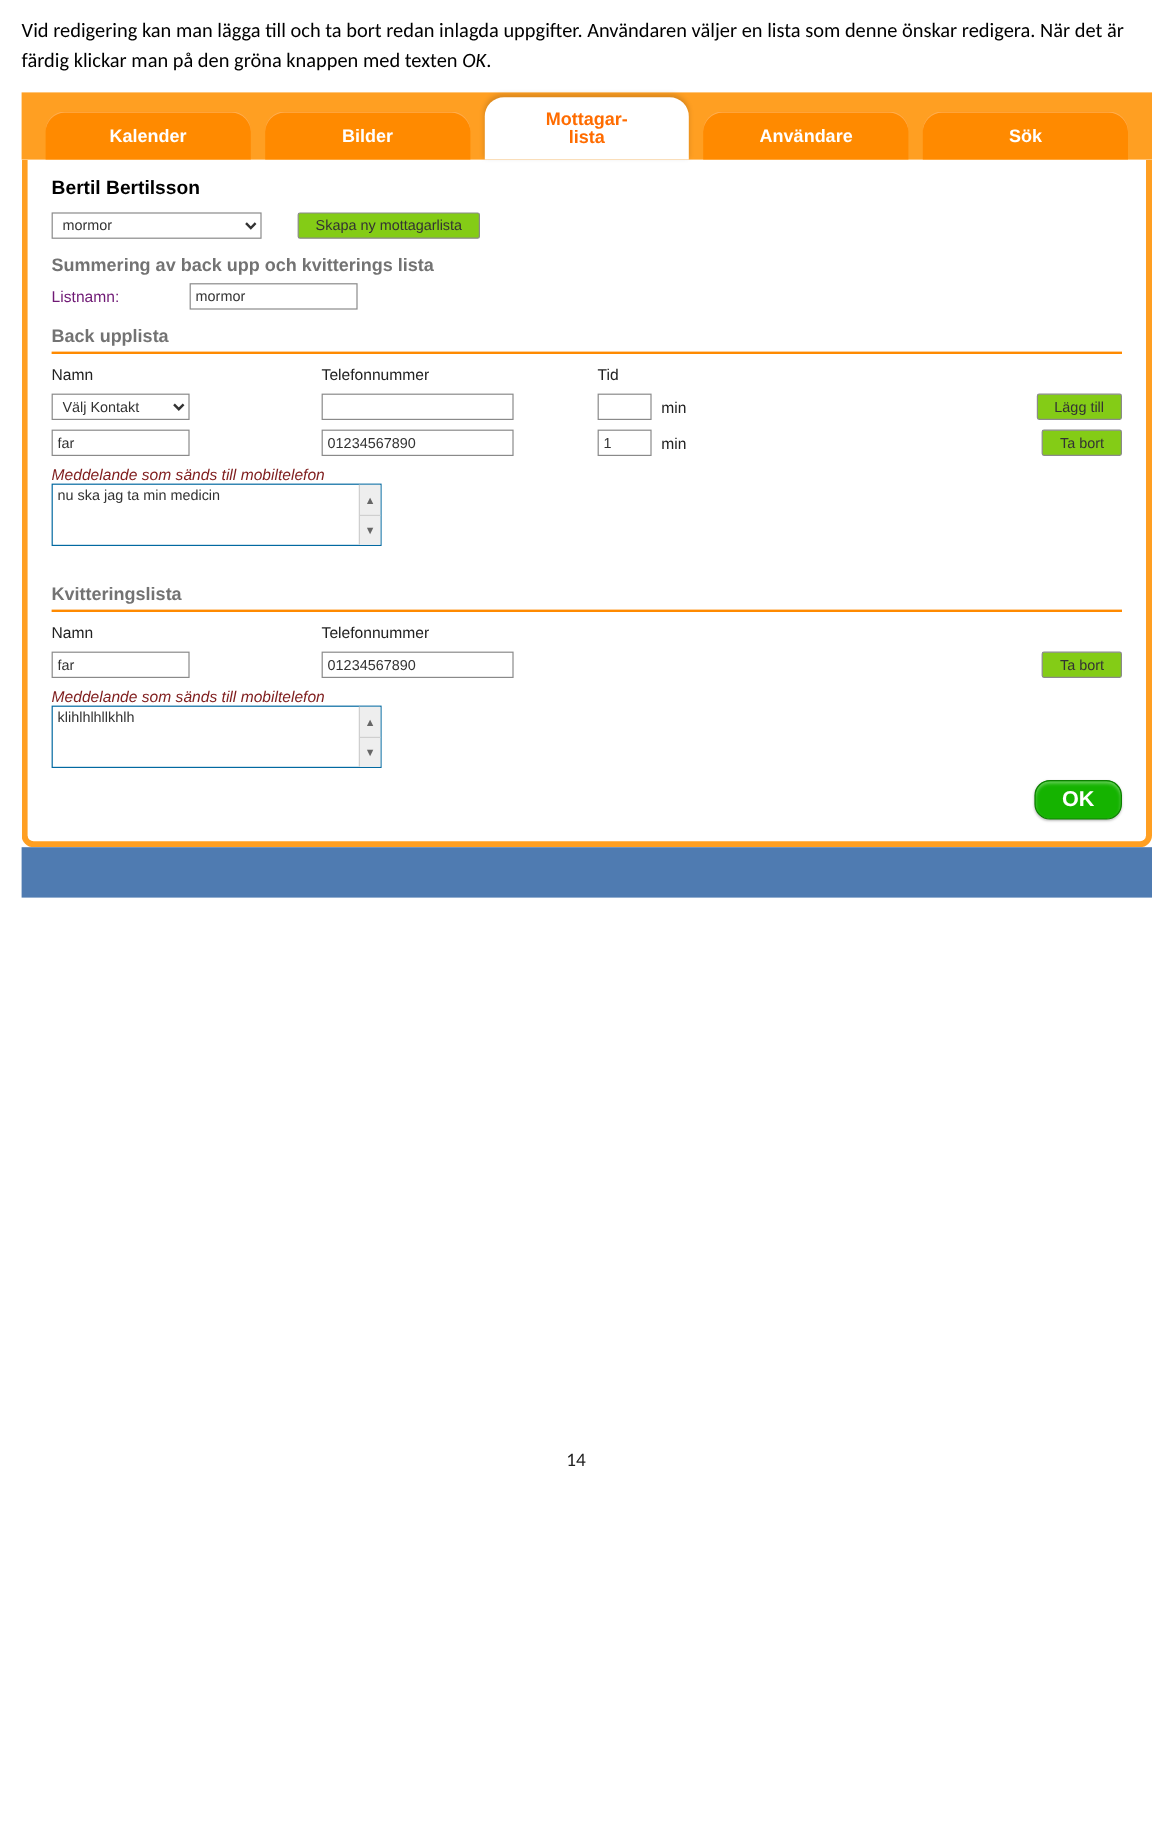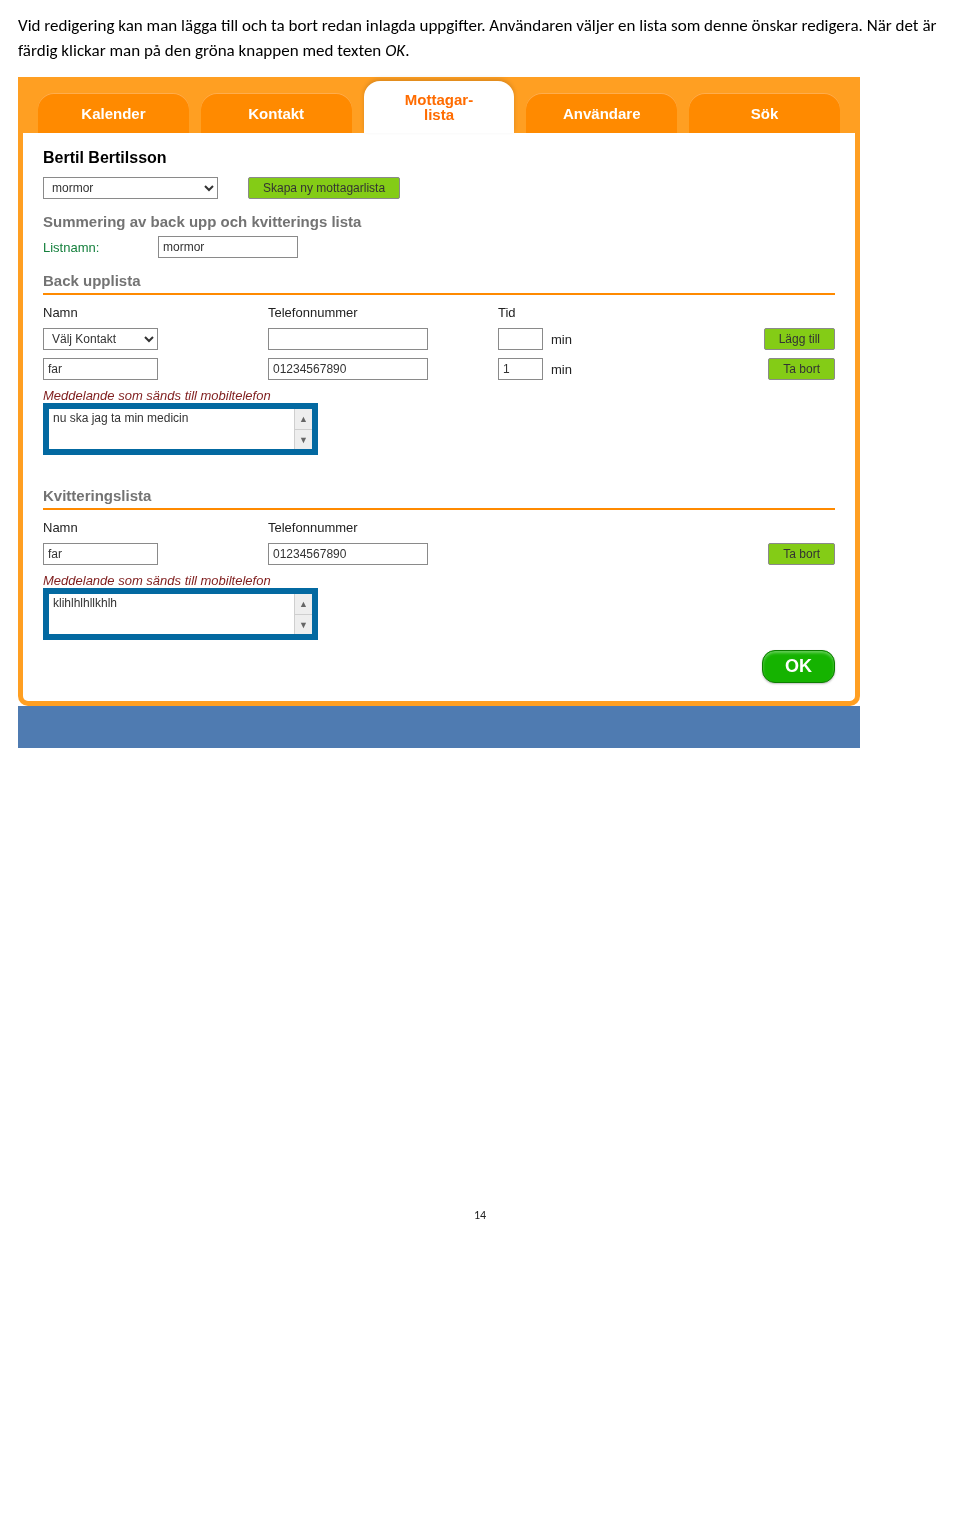--- a/index.html
+++ b/index.html
@@ -8,21 +8,21 @@
     font-family: Calibri, Arial, sans-serif;
     font-size: 16px;
     color: #222;
     background: #fff;
     width: 960px;
   }
   .page { padding: 14px 18px 0 18px; }
   .intro { font-size: 17px; line-height: 1.45; margin-bottom: 14px; color:#000; }
   .intro .ital { font-style: italic; }
   .app-shot {
-    width: 842px;
+    width: 942px;
     margin-left: 0;
     font-family: Verdana, Arial, sans-serif;
     font-size: 13px;
     background: #fff;
   }
   .tabs-bar {
     background: #ff9f22;
     height: 56px;
     position: relative;
     display: flex;
@@ -85,33 +85,33 @@
     font-size: 15px;
     color:#737373;
     margin: 14px 0 4px 0;
   }
   .orange-rule {
     height: 2px;
     background: #ff8a00;
     margin-top: 3px;
     margin-bottom: 10px;
   }
-  .field-label { font-size: 13px; color:#15803d; min-width: 115px; }
+  .field-label { font-size: 13px; color:#701a75; min-width: 115px; }
   .col-head { font-size: 13px; color:#222; }
   .trow { display:flex; align-items:center; margin-bottom:8px; }
   .c-name { width: 225px; }
   .c-tel  { width: 230px; }
   .c-tid  { width: 120px; display:flex; align-items:center; }
   .c-act  { margin-left:auto; }
   .min-lbl { margin-left:8px; font-size:13px; }
   .msg-label { font-style: italic; color:#7f1d1d; font-size:13px; margin-top:8px; }
   .ta-wrap {
     width: 275px;
     height: 52px;
-    border: 6px solid #0369a1;
+    border: 1px solid #0369a1;
     display:flex;
     align-items:stretch;
     background:#fff;
   }
   .ta-content { flex:1; padding:2px 4px; font-size:12px; color:#333; }
   .ta-scroll {
     width: 18px;
     border-left:1px solid #cfcfcf;
     display:flex; flex-direction:column;
     background:#eeeeee;
@@ -127,35 +127,35 @@
     color:#fff;
     font-weight:bold;
     font-size:18px;
     border:1px solid #0c7f00;
     border-radius: 13px;
     padding: 5px 22px;
     cursor:pointer;
     box-shadow: inset 0 2px 3px rgba(255,255,255,0.35), 0 1px 2px rgba(0,0,0,0.25);
   }
   .blue-strip { height: 42px; background:#4f7bb1; margin-top:0; }
-  .page-number { text-align:center; font-size:12px; margin-top:460px; margin-bottom:18px; }
+  .page-number { text-align:center; font-size:16px; margin-top:460px; margin-bottom:18px; }
   select.sel { padding-right:18px; }
 </style>
 </head>
 <body>
 
 <div class="page">
   <div class="intro">
     <span>Vid redigering kan man lägga till och ta bort redan inlagda uppgifter. Användaren väljer en lista som denne önskar redigera. När det är färdig klickar man på den gröna knappen med texten </span><span class="ital">OK</span><span>.</span>
   </div>
 
   <div class="app-shot">
     <div class="tabs-bar">
       <div class="tab inactive">Kalender</div>
-      <div class="tab inactive">Kontakt</div>
+      <div class="tab inactive">Bilder</div>
       <div class="tab active">
         <div class="twoline">
           <div>Mottagar-</div>
           <div>lista</div>
         </div>
       </div>
       <div class="tab inactive">Användare</div>
       <div class="tab inactive">Sök</div>
     </div>
 

